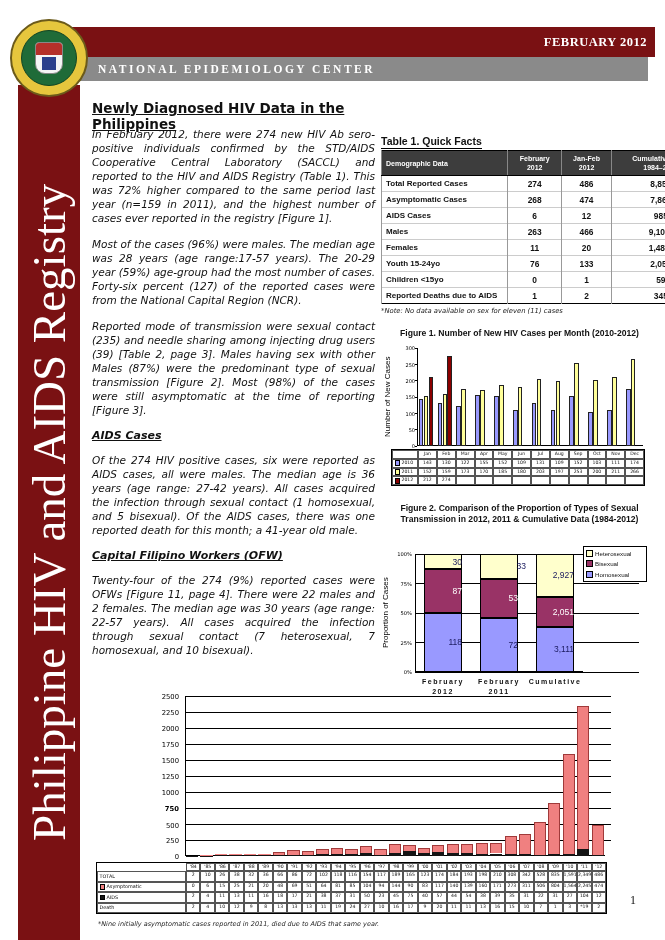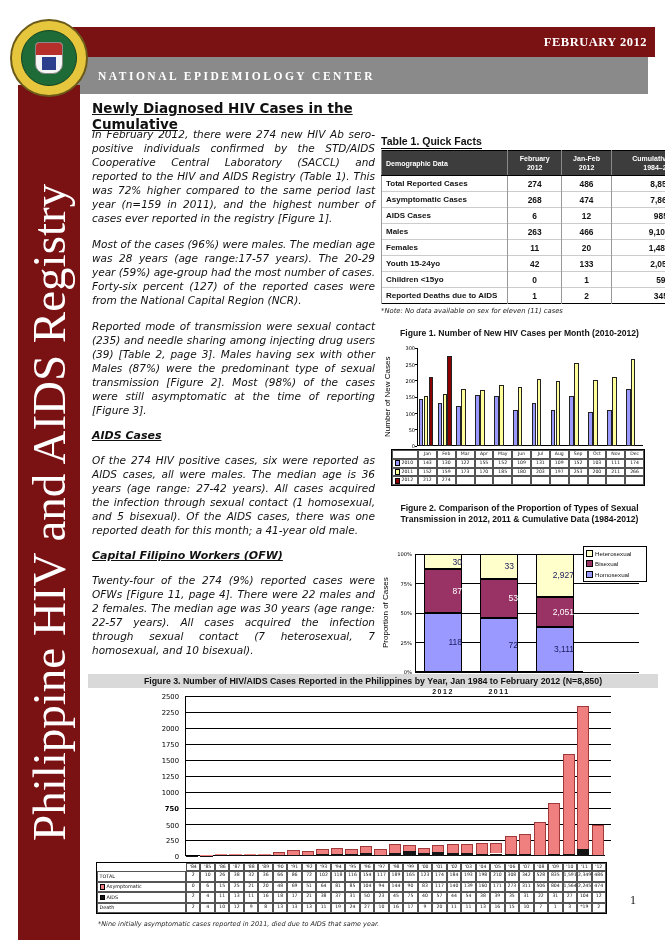--- a/index.html
+++ b/index.html
@@ -5,21 +5,21 @@
   html,body{margin:0;padding:0;background:#e8e8e8;}
   .page{position:relative;width:665px;height:940px;background:#ffffff;overflow:hidden;
         font-family:"DejaVu Sans",sans-serif;color:#111;}
   
   .hdr-maroon{position:absolute;left:64px;top:27px;width:591px;height:30px;background:#7a1113;
               display:flex;align-items:center;}
   .hdr-dept{margin-left:34px;color:#fff;font-family:"Liberation Serif",serif;font-weight:bold;
             font-size:13px;letter-spacing:2.5px;}
   .hdr-date{margin-left:auto;margin-right:8px;color:#fff;font-family:"Liberation Serif",serif;
             font-weight:bold;font-size:12.5px;letter-spacing:.5px;}
-  .hdr-gray{position:absolute;left:64px;top:57px;width:584px;height:37px;background:#8a8a8a;
+  .hdr-gray{position:absolute;left:64px;top:57px;width:584px;height:24px;background:#8a8a8a;
             display:flex;align-items:center;}
   .hdr-nec{margin-left:34px;color:#fff;font-family:"Liberation Serif",serif;font-weight:bold;
            font-size:11.5px;letter-spacing:2.5px;}
   
   .logo{position:absolute;left:10px;top:19px;width:78px;height:78px;z-index:5;}
   .seal-outer{width:78px;height:78px;border-radius:50%;background:#e6c63d;border:2px solid #6b5a1a;
               box-sizing:border-box;display:flex;align-items:center;justify-content:center;}
   .seal-green{width:54px;height:54px;border-radius:50%;background:#1f6b38;border:1px solid #114422;
               display:flex;align-items:center;justify-content:center;}
   .seal-white{width:26px;height:30px;background:#f5f5f5;border-radius:4px 4px 10px 10px;
@@ -106,21 +106,21 @@
     <span class="hdr-date">FEBRUARY 2012</span>
   </div>
   <div class="hdr-gray">
     <span class="hdr-nec">NATIONAL EPIDEMIOLOGY CENTER</span>
   </div>
 
   <div class="sidebar">
     <div class="sidebar-text">Philippine HIV and AIDS Registry</div>
   </div>
 
-  <div class="doc-title">Newly Diagnosed HIV Cases in the Cumulative</div>
+  <div class="doc-title">Newly Diagnosed HIV Data in the Philippines</div>
 
   <div class="col-left" id="col-left">
       <div class="para">In February 2012, there were 274 new HIV Ab sero-positive individuals confirmed by the STD/AIDS Cooperative Central Laboratory (SACCL) and reported to the HIV and AIDS Registry (Table 1). This was 72% higher compared to the same period last year (n=159 in 2011), and the highest number of cases ever reported in the registry [Figure 1].</div>
       <div class="para">Most of the cases (96%) were males. The median age was 28 years (age range:17-57 years). The 20-29 year (59%) age-group had the most number of cases. Forty-six percent (127) of the reported cases were from the National Capital Region (NCR).</div>
       <div class="para">Reported mode of transmission were sexual contact (235) and needle sharing among injecting drug users (39) [Table 2, page 3]. Males having sex with other Males (87%) were the predominant type of sexual transmission [Figure 2]. Most (98%) of the cases were still asymptomatic at the time of reporting [Figure 3].</div>
       <div class="sec-h">AIDS Cases</div>
       <div class="para">Of the 274 HIV positive cases, six were reported as AIDS cases, all were males. The median age is 36 years (age range: 27-42 years). All cases acquired the infection through sexual contact (1 homosexual, and 5 bisexual). Of the AIDS cases, there was one reported death for this month; a 41-year old male.</div>
       <div class="sec-h">Capital Filipino Workers (OFW)</div>
       <div class="para">Twenty-four of the 274 (9%) reported cases were OFWs [Figure 11, page 4]. There were 22 males and 2 females. The median age was 30 years (age range: 22-57 years). All cases acquired the infection through sexual contact (7 heterosexual, 7 homosexual, and 10 bisexual).</div>
     </div>
@@ -165,21 +165,21 @@
             <td>9,104*</td>
           </tr>
           <tr>
             <td>Females</td>
             <td>11</td>
             <td>20</td>
             <td>1,483*</td>
           </tr>
           <tr>
             <td>Youth 15-24yo</td>
-            <td>42</td>
+            <td>76</td>
             <td>133</td>
             <td>2,050</td>
           </tr>
           <tr>
             <td>Children &lt;15yo</td>
             <td>0</td>
             <td>1</td>
             <td>59</td>
           </tr>
           <tr>
@@ -323,21 +323,21 @@
         <div class="seg-label" style="left: 43px; width: 38px; top: 22.5319px; color: rgb(26, 26, 94);">30</div>
         <div class="cat-label" style="left: 34px; width: 56px; top: 143px;">
           <div>February</div>
           <div>2012</div>
         </div>
         <div class="bar" style="left: 99px; top: 84.2278px; width: 38px; height: 53.7722px; background: rgb(153, 153, 255); border: 0.6px solid rgb(0, 0, 0);"></div>
         <div class="seg-label" style="left: 99px; width: 38px; top: 106.114px; color: rgb(26, 26, 94);">72</div>
         <div class="bar" style="left: 99px; top: 44.6456px; width: 38px; height: 39.5823px; background: rgb(153, 51, 102); border: 0.6px solid rgb(0, 0, 0);"></div>
         <div class="seg-label" style="left: 99px; width: 38px; top: 59.4367px; color: rgb(255, 255, 255);">53</div>
         <div class="bar" style="left: 99px; top: 20px; width: 38px; height: 24.6456px; background: rgb(255, 255, 204); border: 0.6px solid rgb(0, 0, 0);"></div>
-        <div class="seg-label" style="left: 99px; width: 34px; top: 27.3228px; color: rgb(26, 26, 94);">33</div>
+        <div class="seg-label" style="left: 99px; width: 46px; top: 27.3228px; color: rgb(26, 26, 94);">33</div>
         <div class="cat-label" style="left: 90px; width: 56px; top: 143px;">
           <div>February</div>
           <div>2011</div>
         </div>
         <div class="bar" style="left: 155px; top: 92.6176px; width: 38px; height: 45.3824px; background: rgb(153, 153, 255); border: 0.6px solid rgb(0, 0, 0);"></div>
         <div class="seg-label" style="left: 155px; width: 38px; top: 110.309px; color: rgb(26, 26, 94);">3,111</div>
         <div class="bar" style="left: 155px; top: 62.6982px; width: 38px; height: 29.9194px; background: rgb(153, 51, 102); border: 0.6px solid rgb(0, 0, 0);"></div>
         <div class="seg-label" style="left: 155px; width: 38px; top: 72.6579px; color: rgb(255, 255, 255);">2,051</div>
         <div class="bar" style="left: 155px; top: 20px; width: 38px; height: 42.6982px; background: rgb(255, 255, 204); border: 0.6px solid rgb(0, 0, 0);"></div>
         <div class="seg-label" style="left: 155px; width: 38px; top: 36.3491px; color: rgb(26, 26, 94);">2,927</div>
@@ -354,21 +354,20 @@
             <span>Bisexual</span>
           </div>
           <div class="legend-entry">
             <span class="legend-sw" style="background: rgb(153, 153, 255);"></span>
             <span>Homosexual</span>
           </div>
         </div>
       </div>
   </div>
 
-  <div class="fig3-title">Figure 3. Number of HIV/AIDS Cases Reported in the Philippines by Year, Jan 1984 to February 2012 (N=8,850)</div>
   <div id="fig3">
       <div class="tick-label" style="left: 58px; width: 33px; top: 162.5px; font-size: 6.8px;">0</div>
       <div class="grid-line" style="left: 97px; top: 150px; width: 426px; height: 0.8px;"></div>
       <div class="tick-label" style="left: 58px; width: 33px; top: 146.5px; font-size: 6.8px;">250</div>
       <div class="grid-line" style="left: 97px; top: 134px; width: 426px; height: 0.8px;"></div>
       <div class="tick-label" style="left: 58px; width: 33px; top: 132px; font-size: 6.8px;">500</div>
       <div class="grid-line" style="left: 97px; top: 118px; width: 426px; height: 0.8px;"></div>
       <div class="tick-label" style="left: 58px; width: 33px; top: 114.5px; font-size: 6.8px; font-weight: bold;">750</div>
       <div class="grid-line" style="left: 97px; top: 102px; width: 426px; height: 0.8px;"></div>
       <div class="tick-label" style="left: 58px; width: 33px; top: 98.5px; font-size: 6.8px;">1000</div>

